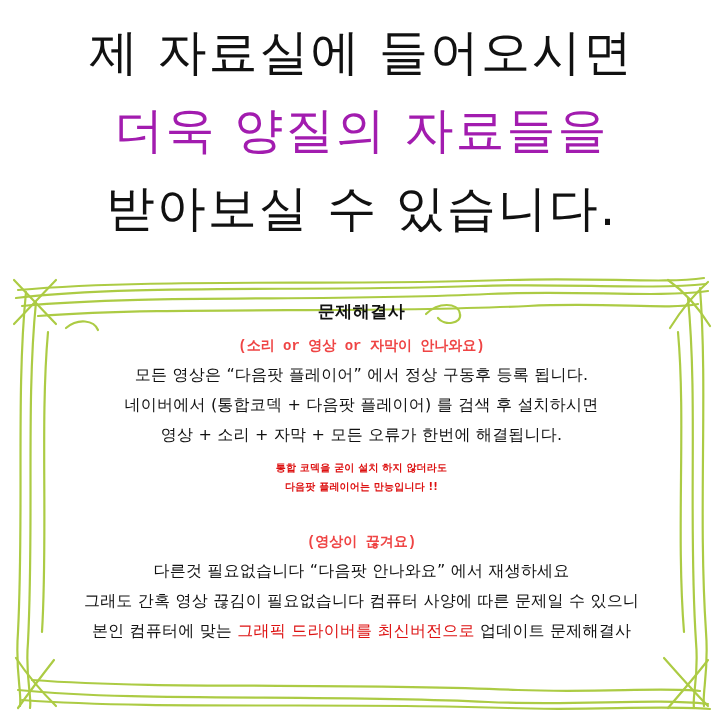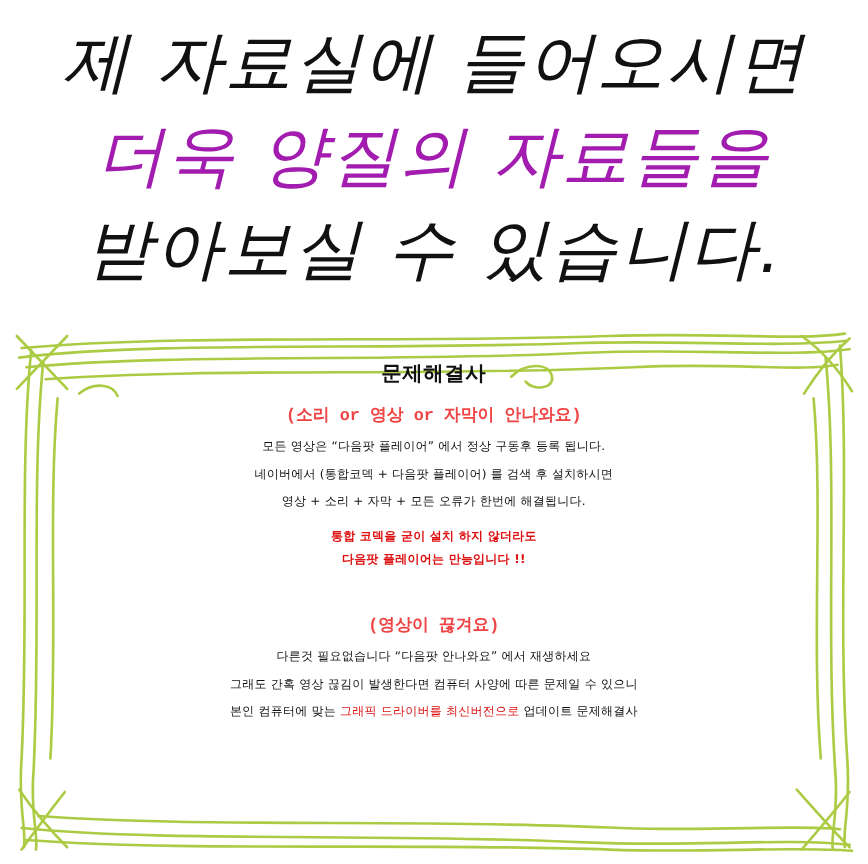--- a/index.html
+++ b/index.html
@@ -23,26 +23,25 @@
   
   .headline {
     position: absolute;
     top: 14px;
     left: 0;
     width: 723px;
     text-align: center;
   }
   .headline-line {
     font-family: "DejaVu Sans", sans-serif;
-    font-size: 56px;
+    font-size: 49px;
     line-height: 78px;
     letter-spacing: 2px;
     font-weight: 400;
     white-space: nowrap;
-    font-style: italic;
   }
   .hl-1 { color: #111111; }
   .hl-2 { color: #a21caf; }
   .hl-3 { color: #111111; text-align: center; }
 
   
   .frame-wrap {
     position: absolute;
     left: 8px;
     top: 272px;
@@ -71,21 +70,21 @@
   }
   .note-sub {
     font-family: Liberation Mono, monospace;
     font-size: 14px;
     font-weight: bold;
     color: #ef4444;
     margin: 0 0 10px 0;
   }
   .note-line {
     font-family: "DejaVu Sans", sans-serif;
-    font-size: 10px;
+    font-size: 16px;
     color: #111111;
     margin: 0 0 9px 0;
     letter-spacing: 0.2px;
   }
   .note-line.red {
     color: #dd1111;
     font-weight: bold;
     font-size: 10px;
     margin-bottom: 5px;
   }
@@ -148,17 +147,17 @@
     <div class="note-line">네이버에서 (통합코덱 + 다음팟 플레이어) 를 검색 후 설치하시면</div>
     <div class="note-line">영상 + 소리 + 자막 + 모든 오류가 한번에 해결됩니다.</div>
     <div class="spacer-sm"></div>
     <div class="note-line red">통합 코덱을 굳이 설치 하지 않더라도</div>
     <div class="note-line red">다음팟 플레이어는 만능입니다 !!</div>
 
     <div class="spacer-lg"></div>
 
     <div class="note-sub">(영상이 끊겨요)</div>
     <div class="note-line">다른것 필요없습니다  “다음팟 안나와요” 에서 재생하세요</div>
-    <div class="note-line">그래도 간혹 영상 끊김이 발생한다면 컴퓨터 사양에 따른 문제일 수 있으니</div>
+    <div class="note-line">그래도 간혹 영상 끊김이 필요없습니다 컴퓨터 사양에 따른 문제일 수 있으니</div>
     <div class="note-line mix"><span>본인 컴퓨터에 맞는 </span><span class="red-em">그래픽 드라이버를 최신버전으로</span><span> 업데이트 문제해결사</span></div>
   </div>
 
 </div>
 
 </body></html>

